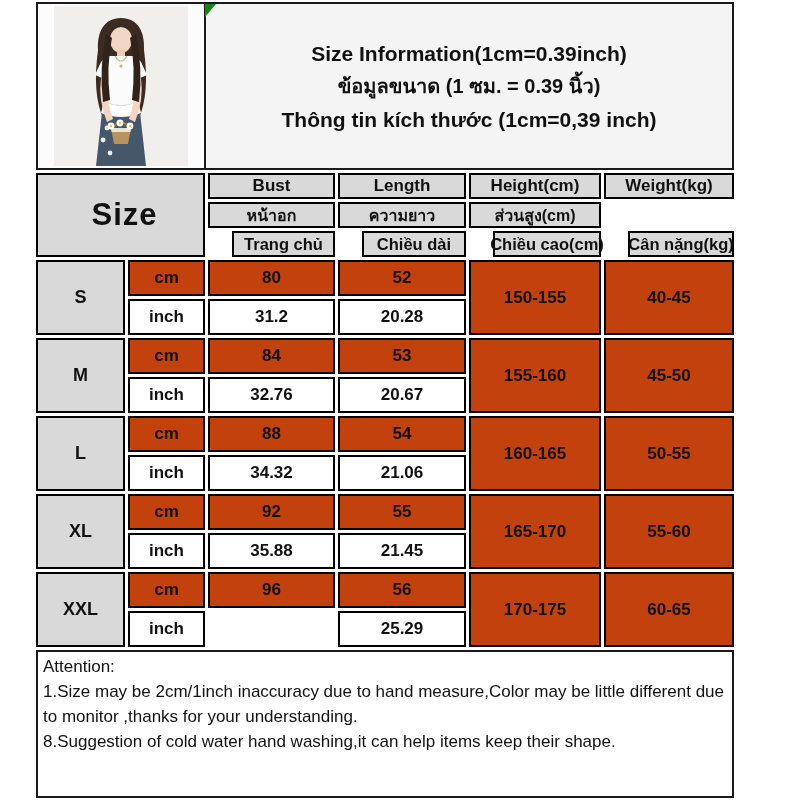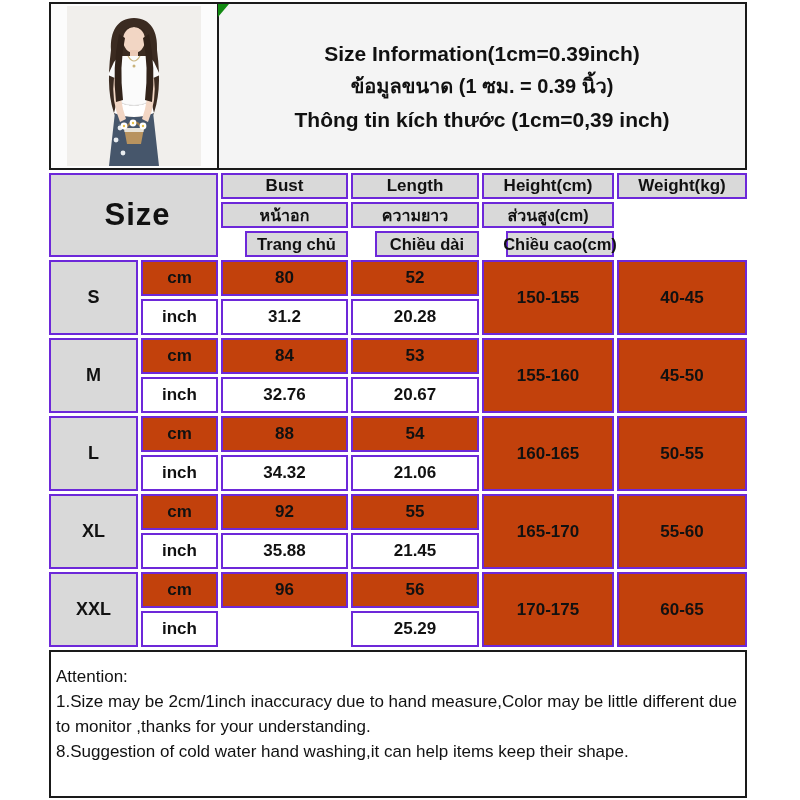--- a/index.html
+++ b/index.html
@@ -1,50 +1,50 @@
 <!DOCTYPE html>
 <html><head>
 <meta charset="utf-8">
 <style>
   html,body{margin:0;padding:0;background:#ffffff;}
   body{font-family:"Liberation Sans","DejaVu Sans",sans-serif;color:#111;}
   .canvas{position:relative;width:800px;height:800px;background:#ffffff;overflow:hidden;outline:1px solid #e3e3e3;}
-  .sheet{position:absolute;left:49px;top:2px;width:698px;}
+  .sheet{position:absolute;left:36px;top:2px;width:698px;}
 
   
   .top-box{box-sizing:border-box;height:168px;border:2px solid #1a1a1a;display:flex;background:#f4f4f4;}
   .photo-cell{box-sizing:border-box;width:168px;border-right:2px solid #1a1a1a;background:#fcfcfc;
               display:flex;align-items:center;justify-content:center;}
   .title-cell{flex:1;display:flex;flex-direction:column;align-items:center;justify-content:center;
               text-align:center;font-weight:bold;}
   .title-en{font-size:21px;line-height:33px;}
   .title-th{font-size:20px;line-height:33px;}
   .title-vi{font-size:21px;line-height:33px;}
   .corner-marker{position:absolute;left:169px;top:2px;width:0;height:0;
                  border-top:13px solid #128a12;border-right:11px solid transparent;}
 
   
   .grid{margin-top:3px;display:grid;
         grid-template-columns:89px 77px 127px 128px 132px 130px;
         grid-template-rows:26px 26px 26px repeat(10,36px);
         gap:3px;}
-  .cell{box-sizing:border-box;border:2px solid #6d28d9;display:flex;align-items:center;justify-content:center;
+  .cell{box-sizing:border-box;border:2px solid #000000;display:flex;align-items:center;justify-content:center;
         background:#ffffff;font-weight:bold;font-size:17px;white-space:nowrap;text-align:right;}
   .gray{background:#d9d9d9;}
   .lite{background:#c2410c;}
   .c1{grid-column:1}.c2{grid-column:2}.c3{grid-column:3}.c4{grid-column:4}.c5{grid-column:5}.c6{grid-column:6}
   .span2{grid-row:span 2;}
   .size-head{grid-column:1 / 3;grid-row:1 / 4;font-size:31px;letter-spacing:1px;padding-left:8px;}
   .th-txt{font-size:16px;}
   .vi-txt{font-size:16.5px;margin-left:24px;}
   .size-label{font-size:18px;}
 
   
   .attention{box-sizing:border-box;margin-top:3px;height:148px;border:2px solid #1a1a1a;background:#ffffff;
-             padding:12px 6px 0 5px;font-size:17px;line-height:25px;}
+             padding:2px 6px 0 5px;font-size:17px;line-height:25px;}
   .attention p{margin:0;}
 </style>
 </head>
 <body>
 
 <div class="canvas">
   <div class="sheet">
 
     <div class="top-box">
       <div class="photo-cell">
@@ -100,20 +100,21 @@
       <div class="cell gray c3">Bust</div>
       <div class="cell gray c4">Length</div>
       <div class="cell gray c5">Height(cm)</div>
       <div class="cell gray c6">Weight(kg)</div>
       <div class="cell gray c3 th-txt">หน้าอก</div>
       <div class="cell gray c4 th-txt">ความยาว</div>
       <div class="cell gray c5 th-txt">ส่วนสูง(cm)</div>
       <div class="cell gray c3 vi-txt">Trang chủ</div>
       <div class="cell gray c4 vi-txt">Chiều dài</div>
       <div class="cell gray c5 vi-txt">Chiều cao(cm)</div>
+      <div class="cell gray c6 vi-txt">Cân nặng(kg)</div>
 
       <div class="cell gray c1 span2 size-label">S</div>
       <div class="cell lite c2">cm</div>
       <div class="cell lite c3">80</div>
       <div class="cell lite c4">52</div>
       <div class="cell lite c5 span2">150-155</div>
       <div class="cell lite c6 span2">40-45</div>
       <div class="cell c2">inch</div>
       <div class="cell c3">31.2</div>
       <div class="cell c4">20.28</div>

